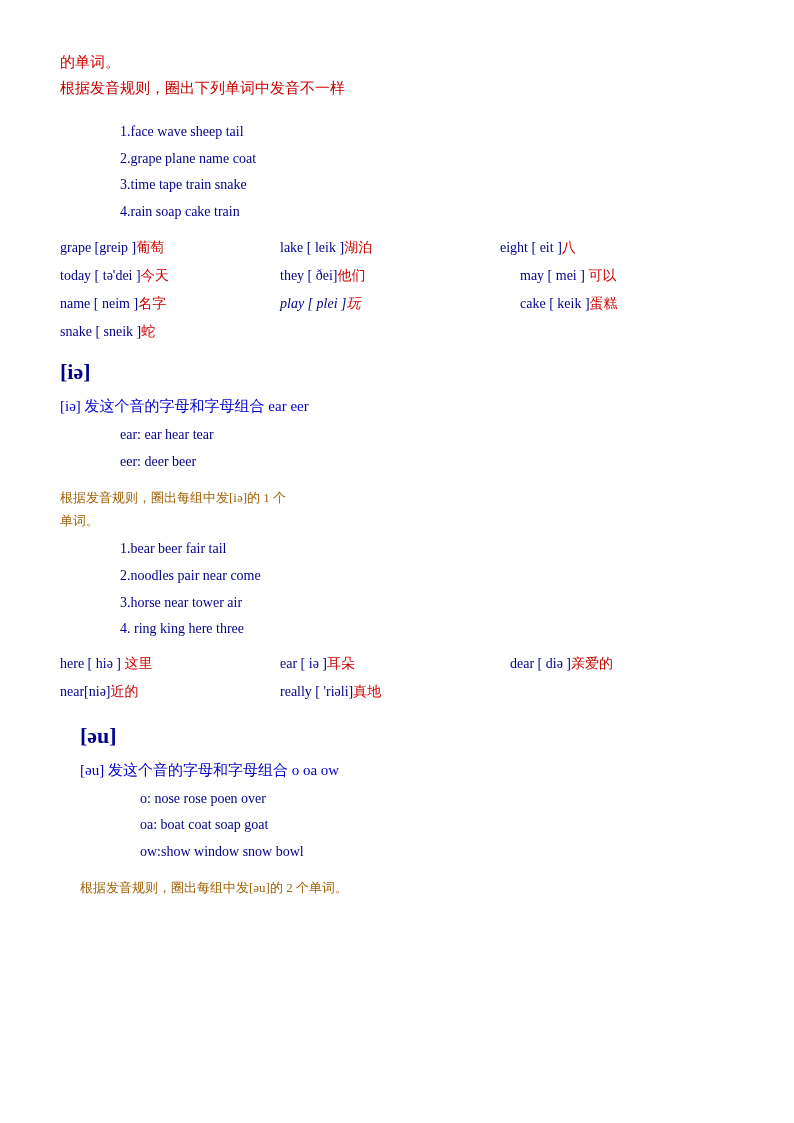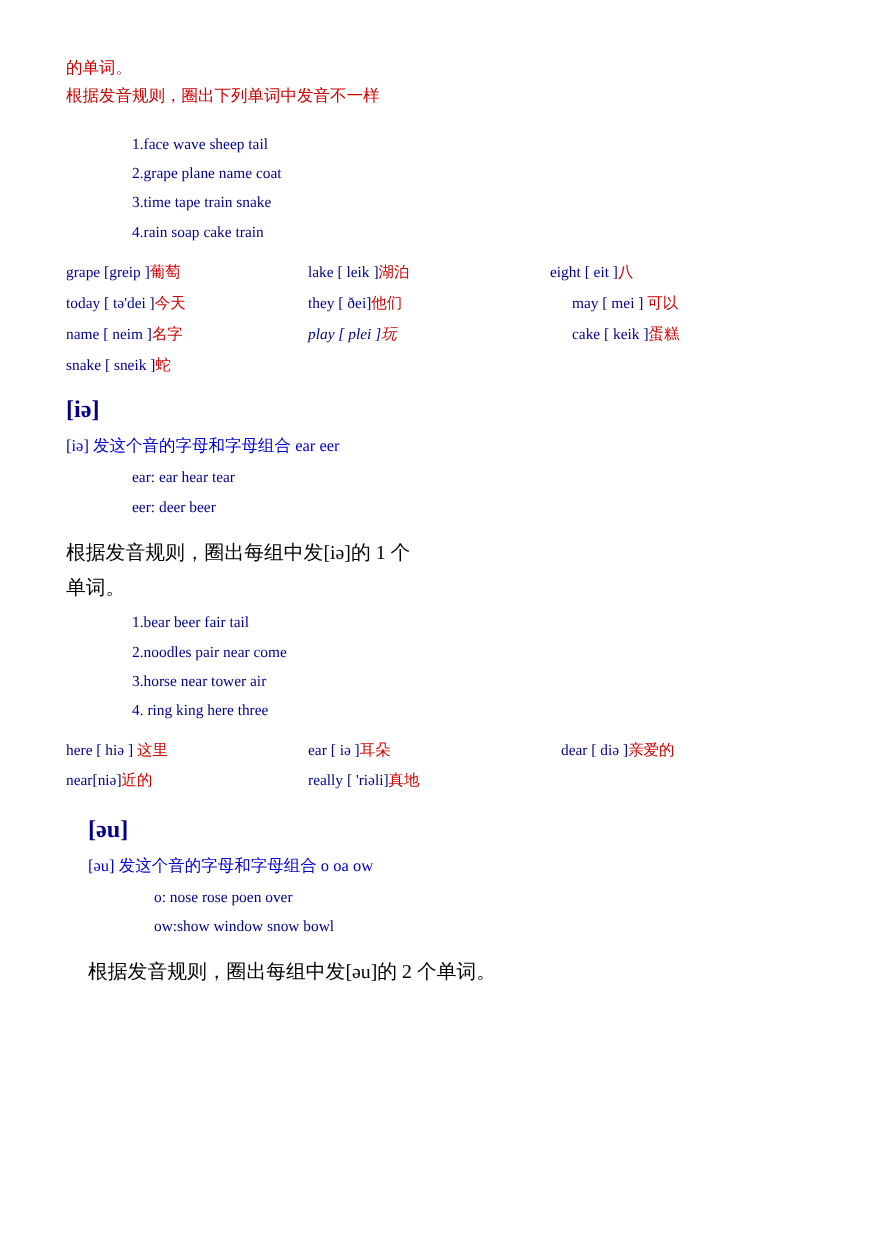--- a/index.html
+++ b/index.html
@@ -52,22 +52,22 @@
       font-size: 15px;
       line-height: 1.8;
     }
     .indented-list {
       margin-left: 60px;
       color: #00008b;
       line-height: 1.9;
       font-size: 14px;
     }
     .exercise-heading {
-      color: #000000;
-      font-size: 18px;
+      color: #a16207;
+      font-size: 13px;
       line-height: 1.8;
     }
   </style>
 </head>
 <body>
 
 <div class="section">
   <div class="heading-zh">的单词。</div>
   <div class="heading-zh">根据发音规则，圈出下列单词中发音不一样</div>
 </div>
@@ -143,19 +143,20 @@
 
 <div style="margin-top: 22px; margin-left: 20px;">
   <div class="phonetic-heading"> [əu]</div>
 
   <div class="phonetic-label blue">
     <span class="blue">[əu]  发这个音的字母和字母组合 o  oa  ow</span>
   </div>
 
   <div class="indented-list" style="margin-top:2px;">
     <div>o: nose  rose   poen  over</div>
+    <div>oa: boat coat   soap   goat</div>
     <div>ow:show   window   snow    bowl</div>
   </div>
 
   <div style="margin-top: 10px;">
     <div class="exercise-heading">根据发音规则，圈出每组中发[əu]的 2 个单词。</div>
   </div>
 </div>
 
 </body></html>

